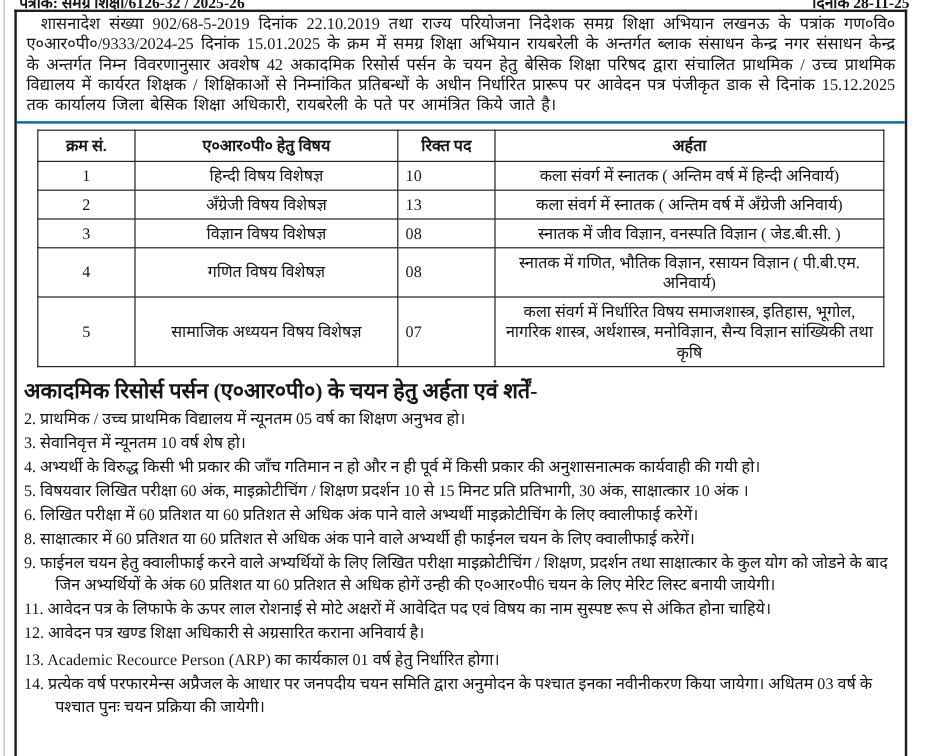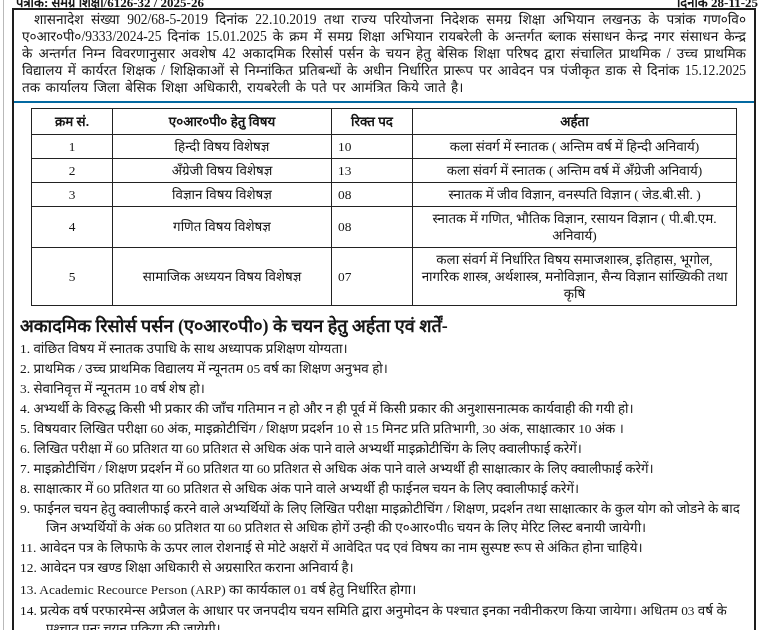--- a/index.html
+++ b/index.html
@@ -145,27 +145,25 @@
         <td class="c-serial">5</td>
         <td class="c-subject">सामाजिक अध्ययन विषय विशेषज्ञ</td>
         <td class="c-posts">07</td>
         <td class="c-qual">कला संवर्ग में निर्धारित विषय समाजशास्त्र, इतिहास, भूगोल, नागरिक शास्त्र, अर्थशास्त्र, मनोविज्ञान, सैन्य विज्ञान सांख्यिकी तथा कृषि</td>
       </tr>
     </tbody>
   </table>
 
   <div class="conditions">
     <div class="cond-heading">अकादमिक रिसोर्स पर्सन (ए०आर०पी०) के चयन हेतु अर्हता एवं शर्तें-</div>
-    <div class="cond-item">1. वांछित विषय में स्नातक उपाधि के साथ अध्यापक प्रशिक्षण योग्यता।</div>
     <div class="cond-item">2. प्राथमिक / उच्च प्राथमिक विद्यालय में न्यूनतम 05 वर्ष का शिक्षण अनुभव हो।</div>
     <div class="cond-item">3. सेवानिवृत्त में न्यूनतम 10 वर्ष शेष हो।</div>
     <div class="cond-item">4. अभ्यर्थी के विरुद्ध किसी भी प्रकार की जाँच गतिमान न हो और न ही पूर्व में किसी प्रकार की अनुशासनात्मक कार्यवाही की गयी हो।</div>
     <div class="cond-item">5. विषयवार लिखित परीक्षा 60 अंक, माइक्रोटीचिंग / शिक्षण प्रदर्शन 10 से 15 मिनट प्रति प्रतिभागी, 30 अंक, साक्षात्कार 10 अंक ।</div>
     <div class="cond-item">6. लिखित परीक्षा में 60 प्रतिशत या 60 प्रतिशत से अधिक अंक पाने वाले अभ्यर्थी माइक्रोटीचिंग के लिए क्वालीफाई करेगें।</div>
-    <div class="cond-item">7. माइक्रोटीचिंग / शिक्षण प्रदर्शन में 60 प्रतिशत या 60 प्रतिशत से अधिक अंक पाने वाले अभ्यर्थी ही साक्षात्कार के लिए क्वालीफाई करेगें।</div>
     <div class="cond-item">8. साक्षात्कार में 60 प्रतिशत या 60 प्रतिशत से अधिक अंक पाने वाले अभ्यर्थी ही फाईनल चयन के लिए क्वालीफाई करेगें।</div>
     <div class="cond-item">9. फाईनल चयन हेतु क्वालीफाई करने वाले अभ्यर्थियों के लिए लिखित परीक्षा माइक्रोटीचिंग / शिक्षण, प्रदर्शन तथा साक्षात्कार के कुल योग को जोडने के बाद जिन अभ्यर्थियों के अंक 60 प्रतिशत या 60 प्रतिशत से अधिक होगें उन्ही की ए०आर०पी6 चयन के लिए मेरिट लिस्ट बनायी जायेगी।</div>
     <div class="cond-item">11. आवेदन पत्र के लिफाफे के ऊपर लाल रोशनाई से मोटे अक्षरों में आवेदित पद एवं विषय का नाम सुस्पष्ट रूप से अंकित होना चाहिये।</div>
     <div class="cond-item">12. आवेदन पत्र खण्ड शिक्षा अधिकारी से अग्रसारित कराना अनिवार्य है।</div>
     <div class="cond-item tall">13. Academic Recource Person (ARP) का कार्यकाल 01 वर्ष हेतु निर्धारित होगा।</div>
     <div class="cond-item">14. प्रत्येक वर्ष परफारमेन्स अप्रैजल के आधार पर जनपदीय चयन समिति द्वारा अनुमोदन के पश्चात इनका नवीनीकरण किया जायेगा। अधितम 03 वर्ष के पश्चात पुनः चयन प्रक्रिया की जायेगी।</div>
 
   </div>
 
 </div>

